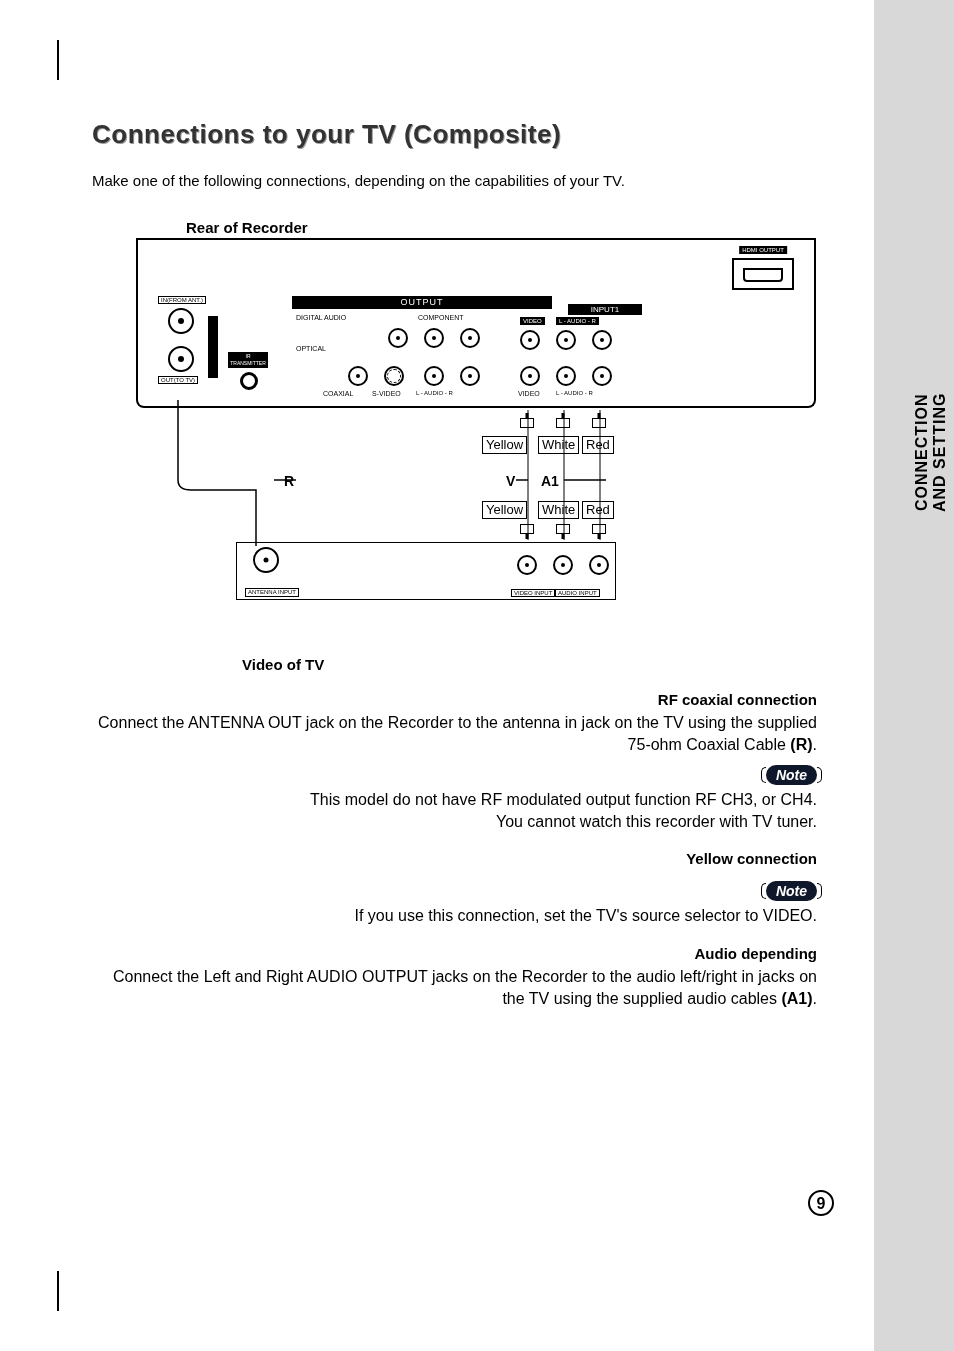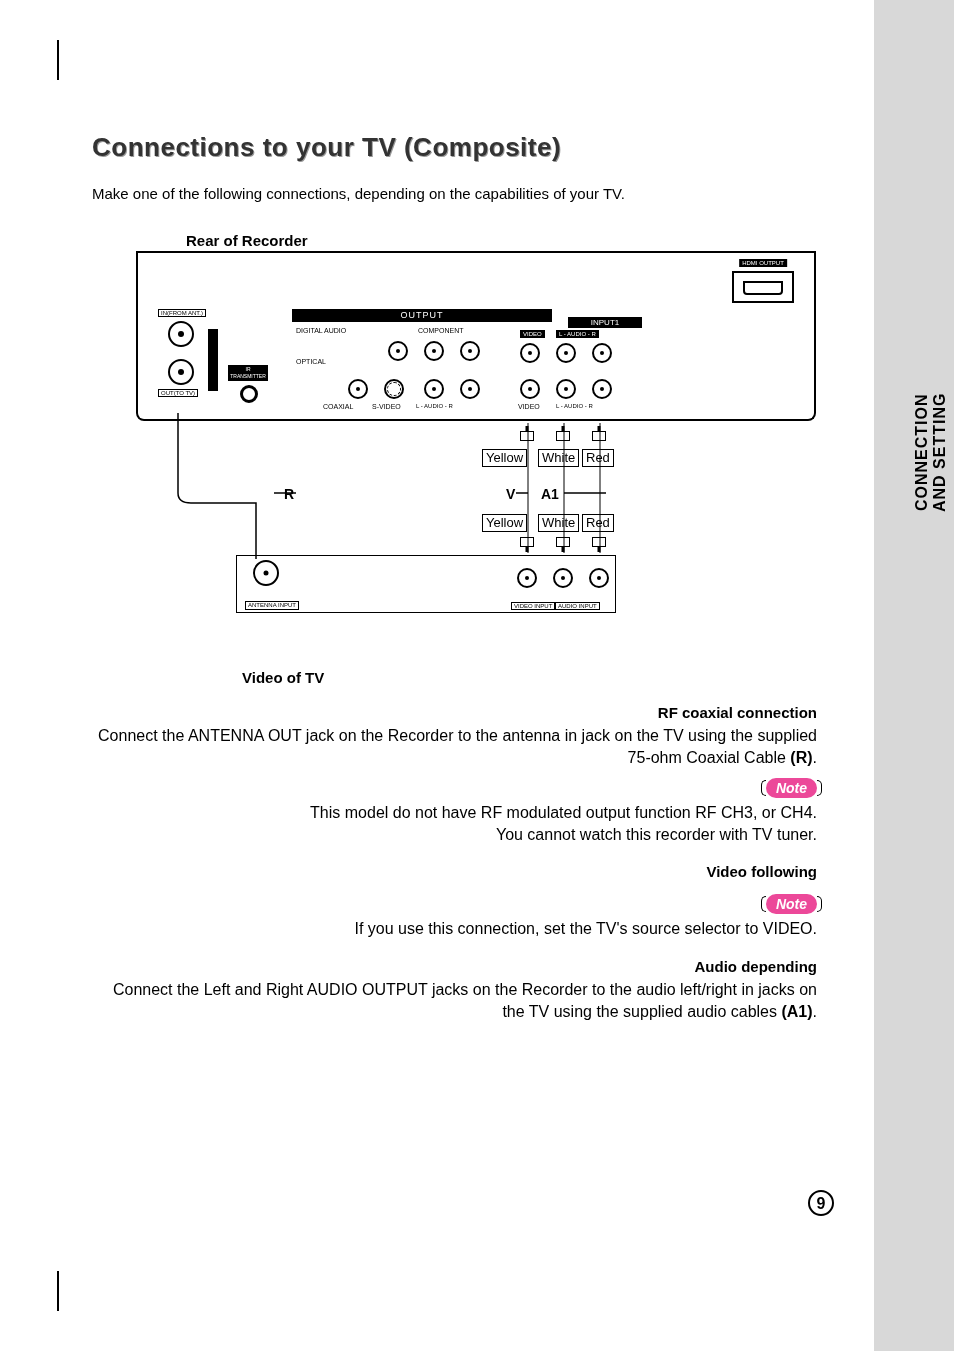--- a/index.html
+++ b/index.html
@@ -46,21 +46,21 @@
     .crop-mark {
       position: absolute;
       background: #000;
     }
     .crop-tl-v { left: 57px; top: 40px; width: 2px; height: 40px; }
     .crop-bl-v { left: 57px; bottom: 40px; width: 2px; height: 40px; }
 
     .content {
       position: absolute;
       left: 92px;
-      top: 132px;
+      top: 119px;
       width: 725px;
     }
     .main-title {
       font-size: 26px;
       font-weight: bold;
       color: #333;
       text-shadow: 1px 1px 0 #999;
       letter-spacing: 0.5px;
       margin-bottom: 22px;
     }
@@ -419,21 +419,21 @@
     }
     .body-text {
       font-size: 16px;
       line-height: 1.35;
     }
     .body-text .bold {
       font-weight: bold;
     }
     .note-badge {
       display: inline-block;
-      background: #ec4899;
+      background: #0f172a;
       color: #fff;
       font-style: italic;
       font-weight: bold;
       font-size: 14px;
       padding: 2px 10px;
       border-radius: 10px;
       position: relative;
       margin: 10px 0 4px 0;
     }
     .note-badge::before {
@@ -597,21 +597,21 @@
       <div class="sub-heading">RF coaxial connection</div>
       <div class="body-text">
         <span>Connect the ANTENNA OUT jack on the Recorder to the antenna in jack on the TV using the supplied 75-ohm Coaxial Cable </span><span class="bold">(R)</span><span>.</span>
       </div>
       <div class="note-badge">Note</div>
       <div class="body-text">This model do not have RF modulated output function RF CH3, or CH4.</div>
       <div class="body-text">You cannot watch this recorder with TV tuner.</div>
     </div>
 
     <div class="text-section">
-      <div class="sub-heading">Video following</div>
+      <div class="sub-heading">Yellow connection</div>
       <div class="note-badge">Note</div>
       <div class="body-text">If you use this connection, set the TV's source selector to VIDEO.</div>
     </div>
 
     <div class="text-section">
       <div class="sub-heading">Audio depending</div>
       <div class="body-text">
         <span>Connect the Left and Right AUDIO OUTPUT jacks on the Recorder to the audio left/right in jacks on the TV using the supplied audio cables </span><span class="bold">(A1)</span><span>.</span>
       </div>
     </div>

